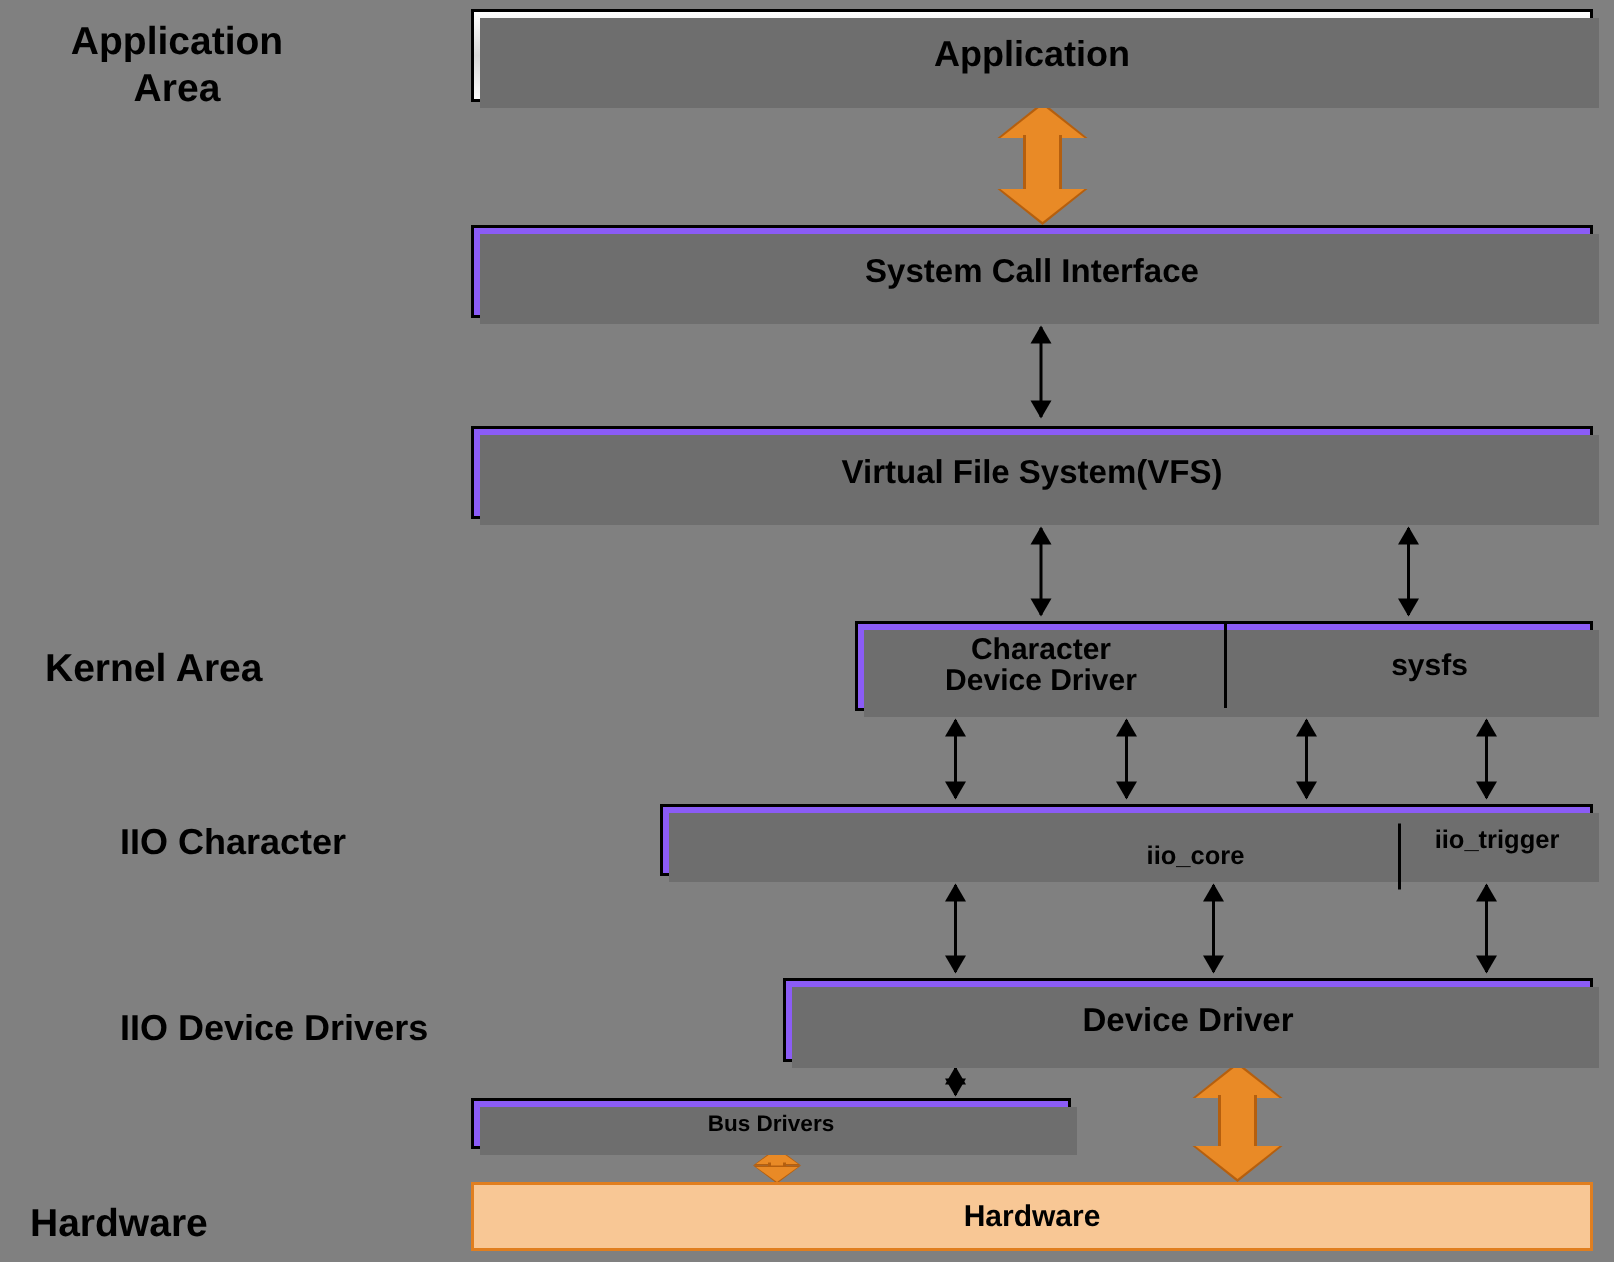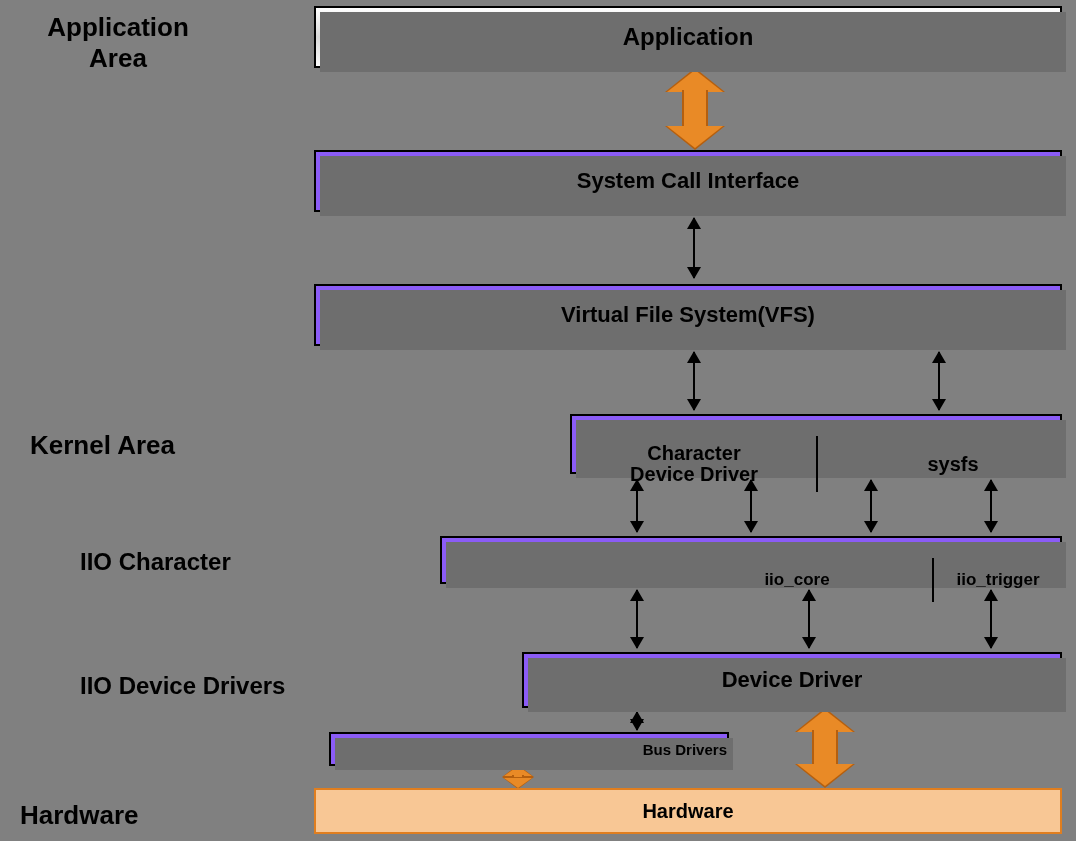--- a/index.html
+++ b/index.html
@@ -89,21 +89,20 @@
   .oarrow .head-down-outline { border-left: calc(var(--hw) + 2px) solid transparent; border-right: calc(var(--hw) + 2px) solid transparent; border-top:    calc(var(--hh) + 2px) solid #b55f0e; }
 
   .seg {
     position: absolute;
     display: flex;
     align-items: center;
     justify-content: center;
     border-right: 2px solid #000;
     box-sizing: border-box;
     font-weight: bold;
-    margin-top: 20px;
   }
   .seg:last-child { border-right: none; }
 </style>
 </head>
 <body>
 
 <div class="label" style="left:18px; top:12px; width:200px; font-size:26px; white-space:pre-line;">Application
 Area</div>
 <div class="label" style="left:30px; top:430px; font-size:26px;">Kernel Area</div>
 <div class="label" style="left:80px; top:548px; font-size:24px;">IIO Character</div>
@@ -144,39 +143,39 @@
     <span>sysfs</span>
   </div>
 </div>
 
 <div class="darrow" style="left:636px; top:480px; height:52px;"></div>
 <div class="darrow" style="left:750px; top:480px; height:52px;"></div>
 <div class="darrow" style="left:870px; top:480px; height:52px;"></div>
 <div class="darrow" style="left:990px; top:480px; height:52px;"></div>
 
 <div class="box shadow" style="left:440px; top:536px; width:622px; height:48px; font-size:17px; padding:0; z-index:2;">
-  <div class="seg" style="left:220px; top:0; width:272px; height:100%;">
+  <div class="seg" style="left:220px; top:11px; width:272px; height:100%;">
     <span>iio_core</span>
   </div>
   <div class="seg" style="left:490px; top:0; width:132px; height:100%;">
     <span>iio_trigger</span>
   </div>
 </div>
 
 <div class="darrow" style="left:636px; top:590px; height:58px;"></div>
 <div class="darrow" style="left:808px; top:590px; height:58px;"></div>
 <div class="darrow" style="left:990px; top:590px; height:58px;"></div>
 
 <div class="box shadow" style="left:522px; top:652px; width:540px; height:56px; font-size:22px; z-index:2;">
   <span>Device Driver</span>
 </div>
 
 <div class="darrow" style="left:636px; top:712px; height:18px;"></div>
 
-<div class="box shadow" style="left:329px; top:732px; width:400px; height:34px; font-size:15px; z-index:2;justify-content:flex-end;">
+<div class="box shadow" style="left:314px; top:732px; width:400px; height:34px; font-size:15px; z-index:2;">
   <span>Bus Drivers</span>
 </div>
 
 <div class="oarrow" style="left:795px; top:710px; width:60px; height:76px; --hw:28px; --hh:22px;">
   <div class="head-up head-up-outline" style="top:-2px;"></div>
   <div class="head-up" style="top:0;"></div>
   <div class="shaft" style="top:20px; bottom:20px; width:26px;"></div>
   <div class="head-down head-down-outline" style="bottom:-2px;"></div>
   <div class="head-down" style="bottom:0;"></div>
 </div>

